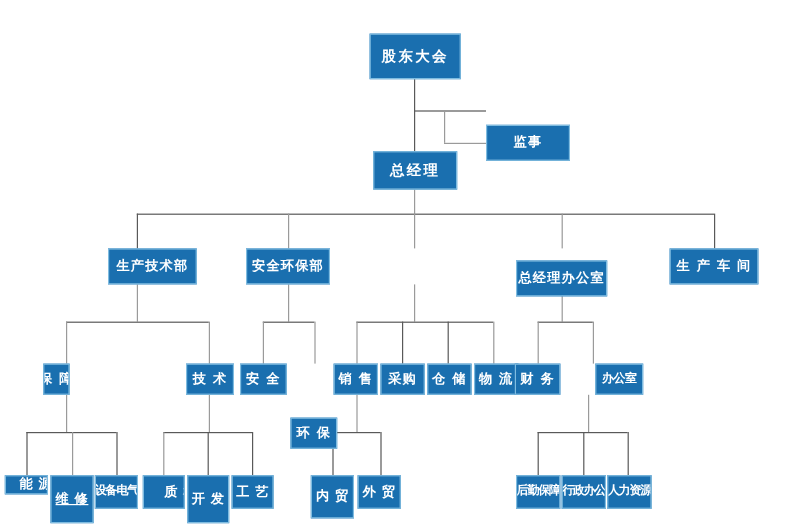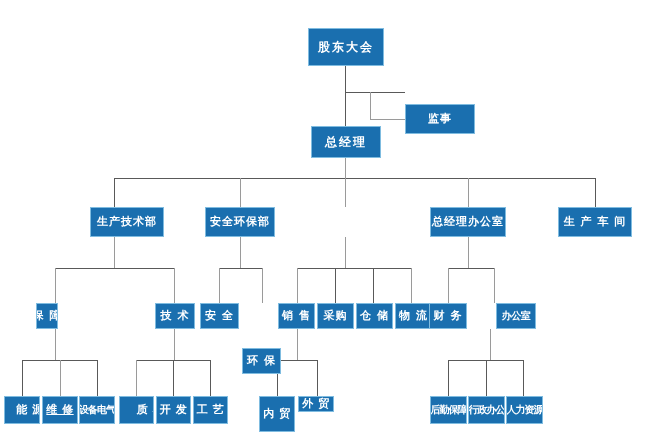--- a/index.html
+++ b/index.html
@@ -73,21 +73,21 @@
   <div class="conn h" style="left:114px; top:178px; width:481px; height:1px;"></div>
 
   <div class="conn v" style="left:114px; top:178px; width:1px; height:29px;"></div>
   <div class="conn v grey" style="left:240px; top:178px; width:1px; height:29px;"></div>
   <div class="conn v grey" style="left:345px; top:178px; width:1px; height:29px;"></div>
   <div class="conn v grey" style="left:468px; top:178px; width:1px; height:29px;"></div>
   <div class="conn v" style="left:595px; top:178px; width:1px; height:29px;"></div>
 
   <div class="node lvl2" style="left:90px; top:207px; width:74px; height:30px;">生产技术部</div>
   <div class="node lvl2" style="left:205px; top:207px; width:70px; height:30px;">安全环保部</div>
-  <div class="node lvl2" style="left:430px; top:207px; width:76px; height:30px;">总经理办公室</div>
+  <div class="node lvl2" style="left:430px; top:217px; width:76px; height:30px;">总经理办公室</div>
   <div class="node lvl2" style="left:558px; top:207px; width:74px; height:30px;">生 产 车 间</div>
 
   <div class="conn v grey" style="left:114px; top:237px; width:1px; height:31px;"></div>
   <div class="conn h" style="left:55px; top:268px; width:119px; height:1px;"></div>
   <div class="conn v grey" style="left:55px; top:268px; width:1px; height:35px;"></div>
   <div class="conn v grey" style="left:174px; top:268px; width:1px; height:35px;"></div>
 
   <div class="node lvl3" style="left:36px; top:303px; width:22px; height:26px;">保 障</div>
   <div class="node lvl3" style="left:155px; top:303px; width:40px; height:26px;">技 术</div>
 
@@ -118,41 +118,41 @@
 
   <div class="node lvl3" style="left:429px; top:303px; width:38px; height:26px;">财 务</div>
   <div class="node lvl3 tight" style="left:496px; top:303px; width:40px; height:26px;">办公室</div>
 
   <div class="conn v grey" style="left:55px; top:329px; width:1px; height:31px;"></div>
   <div class="conn h" style="left:22px; top:360px; width:75px; height:1px;"></div>
   <div class="conn v" style="left:22px; top:360px; width:1px; height:36px;"></div>
   <div class="conn v grey" style="left:60px; top:360px; width:1px; height:36px;"></div>
   <div class="conn v" style="left:97px; top:360px; width:1px; height:36px;"></div>
 
-  <div class="node lvl4" style="left:4px; top:396px; width:36px; height:28px;padding-left:16px;">能 源</div>
-  <div class="node lvl4" style="left:42px; top:396px; width:36px; height:28px;text-decoration:underline;">维 修</div>
+  <div class="node lvl4" style="left:4px; top:396px; width:36px; height:16px;padding-left:16px;">能 源</div>
+  <div class="node lvl4" style="left:42px; top:396px; width:36px; height:40px;text-decoration:underline;">维 修</div>
   <div class="node lvl4 tighter" style="left:79px; top:396px; width:36px; height:28px;">设备电气</div>
 
   <div class="conn v grey" style="left:174px; top:329px; width:1px; height:31px;"></div>
   <div class="conn h" style="left:136px; top:360px; width:74px; height:1px;"></div>
   <div class="conn v grey" style="left:136px; top:360px; width:1px; height:36px;"></div>
   <div class="conn v" style="left:173px; top:360px; width:1px; height:36px;"></div>
   <div class="conn v" style="left:210px; top:360px; width:1px; height:36px;"></div>
 
   <div class="node lvl4" style="left:119px; top:396px; width:35px; height:28px;padding-left:28px;">质 检</div>
-  <div class="node lvl4" style="left:156px; top:396px; width:35px; height:28px;">开 发</div>
+  <div class="node lvl4" style="left:156px; top:396px; width:35px; height:40px;">开 发</div>
   <div class="node lvl4" style="left:193px; top:396px; width:35px; height:28px;">工 艺</div>
 
   <div class="conn v grey" style="left:297px; top:329px; width:1px; height:31px;"></div>
   <div class="conn h" style="left:277px; top:360px; width:40px; height:1px;"></div>
   <div class="conn v" style="left:277px; top:360px; width:1px; height:36px;"></div>
   <div class="conn v" style="left:317px; top:360px; width:1px; height:36px;"></div>
 
   <div class="node lvl4" style="left:259px; top:396px; width:36px; height:36px;">内 贸</div>
-  <div class="node lvl4" style="left:298px; top:396px; width:36px; height:16px;">外 贸</div>
+  <div class="node lvl4" style="left:298px; top:396px; width:36px; height:28px;">外 贸</div>
 
   <div class="conn v grey" style="left:490px; top:329px; width:1px; height:31px;"></div>
   <div class="conn h" style="left:448px; top:360px; width:75px; height:1px;"></div>
   <div class="conn v" style="left:448px; top:360px; width:1px; height:36px;"></div>
   <div class="conn v" style="left:486px; top:360px; width:1px; height:36px;"></div>
   <div class="conn v" style="left:523px; top:360px; width:1px; height:36px;"></div>
 
   <div class="node lvl4 tighter" style="left:430px; top:396px; width:37px; height:28px;">后勤保障</div>
   <div class="node lvl4 tighter" style="left:468px; top:396px; width:37px; height:28px;">行政办公</div>
   <div class="node lvl4 tighter" style="left:506px; top:396px; width:37px; height:28px;">人力资源</div>

